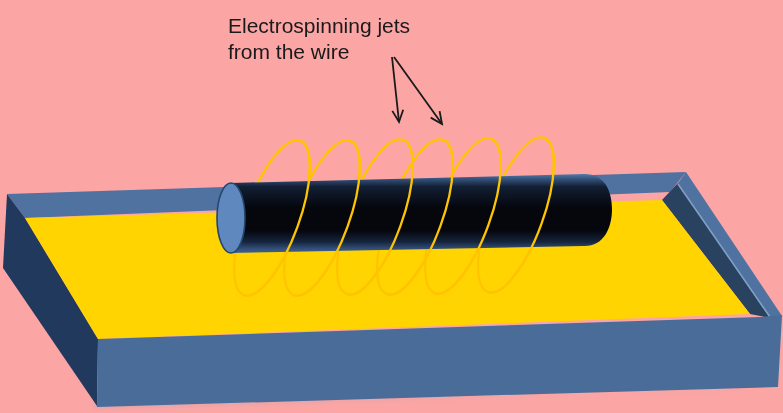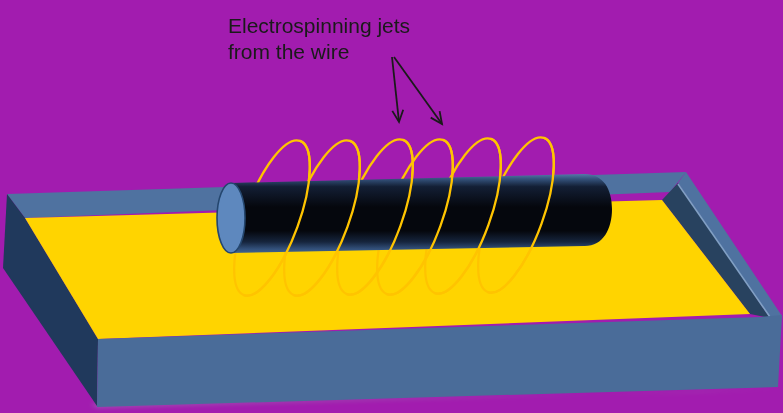--- a/index.html
+++ b/index.html
@@ -1,20 +1,20 @@
 <!DOCTYPE html>
 <html><head>
 <meta charset="utf-8">
 <style>
   html, body { margin: 0; padding: 0; background: #ffffff; }
   #stage {
     position: relative;
     width: 783px;
     height: 413px;
-    background: #a21caf;
+    background: #fca5a5;
     overflow: hidden;
     font-family: "Liberation Sans", "DejaVu Sans", sans-serif;
   }
   svg { display: block; }
   text.annotation {
     font-family: "Liberation Sans", "DejaVu Sans", sans-serif;
     font-size: 21px;
   }
 </style>
 </head>

